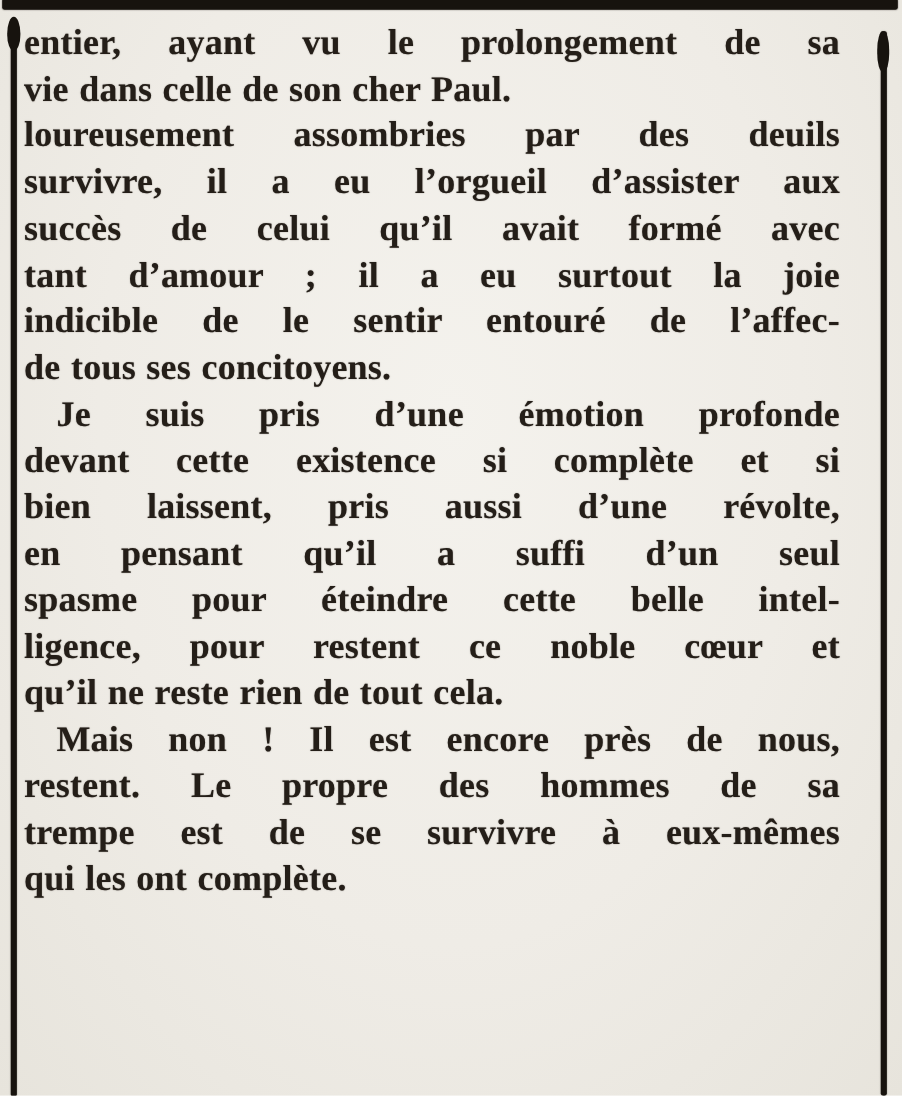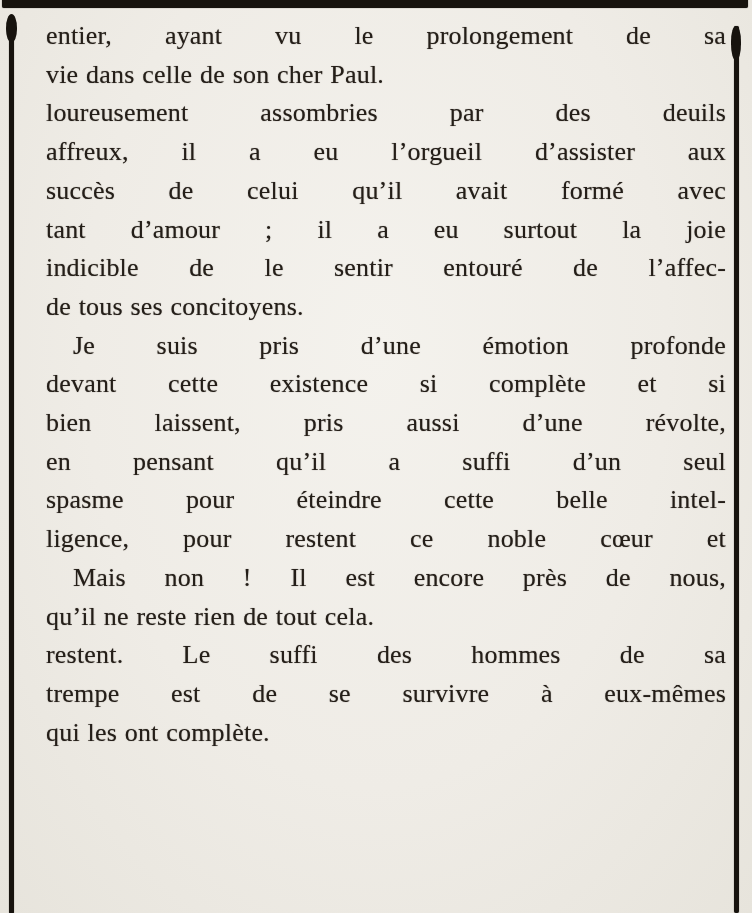--- a/index.html
+++ b/index.html
@@ -66,25 +66,25 @@
     top: 0;
     left: -3px;
     width: 10px;
     height: 34px;
     border-radius: 46%;
     background: inherit;
   }
   
   .text-col {
     position: absolute;
-    left: 46px;
+    left: 20px;
     top: 17px;
     width: 680px;
-    font-size: 26px;
-    font-weight: 400;
+    font-size: 30px;
+    font-weight: 700;
     line-height: 38.7px;
     letter-spacing: 0.2px;
     word-spacing: 1px;
     color: var(--ink, #241e18);
     text-shadow: 0 0 1px rgba(40,32,25,0.55);
   }
   .line {
     text-align: justify;
     text-align-last: justify;
     white-space: nowrap; 
@@ -103,30 +103,30 @@
 <body>
 
 <div class="page">
   <div class="top-bar"></div>
   <div class="rule left"></div>
   <div class="rule right"></div>
   <div class="text-col" id="text-column">
       <div class="line justify">entier, ayant vu le prolongement de sa</div>
       <div class="line justify para-end">vie dans celle de son cher Paul.</div>
       <div class="line justify">loureusement assombries par des deuils</div>
-      <div class="line justify">affreux, il a eu l’orgueil d’assister aux</div>
+      <div class="line justify">survivre, il a eu l’orgueil d’assister aux</div>
       <div class="line justify">succès de celui qu’il avait formé avec</div>
       <div class="line justify">tant d’amour ; il a eu surtout la joie</div>
       <div class="line justify">indicible de le sentir entouré de l’affec-</div>
       <div class="line justify para-end">de tous ses concitoyens.</div>
       <div class="line justify indent">Je suis pris d’une émotion profonde</div>
       <div class="line justify">devant cette existence si complète et si</div>
       <div class="line justify">bien laissent, pris aussi d’une révolte,</div>
       <div class="line justify">en pensant qu’il a suffi d’un seul</div>
       <div class="line justify">spasme pour éteindre cette belle intel-</div>
       <div class="line justify">ligence, pour restent ce noble cœur et</div>
+      <div class="line justify para-end">qu’il ne reste rien de tout cela.</div>
       <div class="line justify indent">Mais non ! Il est encore près de nous,</div>
-      <div class="line justify para-end">qu’il ne reste rien de tout cela.</div>
-      <div class="line justify">restent. Le suffi des hommes de sa</div>
+      <div class="line justify">restent. Le propre des hommes de sa</div>
       <div class="line justify">trempe est de se survivre à eux-mêmes</div>
       <div class="line justify para-end">qui les ont complète.</div>
     </div>
 </div>
 
 </body></html>

